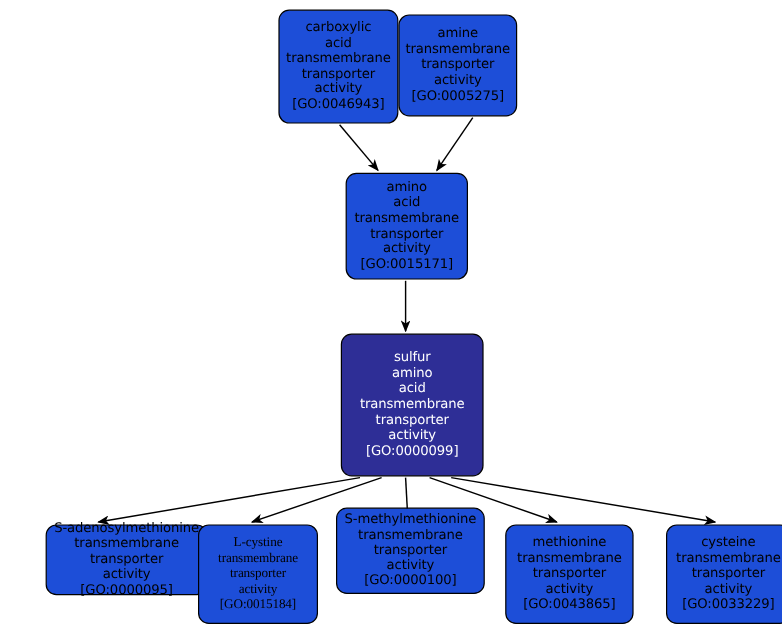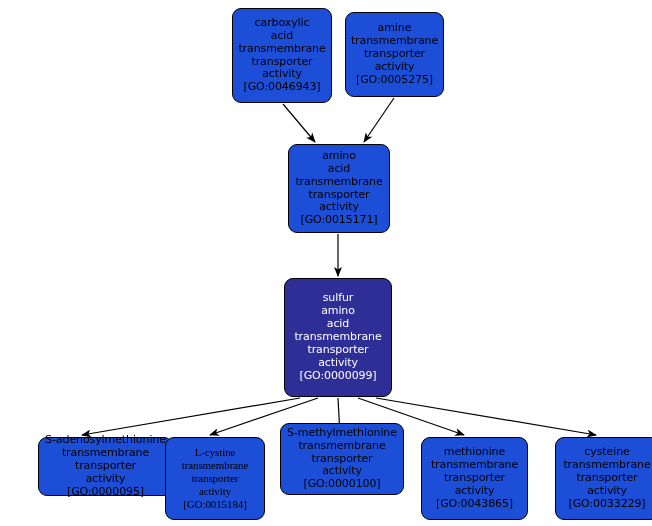--- a/index.html
+++ b/index.html
@@ -74,36 +74,36 @@
   </svg>
   <div id="node-layer">
       <div class="node light" title="carboxylic acid transmembrane transporter activity" style="left: 232px; top: 8px; width: 100px; height: 95px;">
         <span class="line">carboxylic</span>
         <span class="line">acid</span>
         <span class="line">transmembrane</span>
         <span class="line">transporter</span>
         <span class="line">activity</span>
         <span class="line">[GO:0046943]</span>
       </div>
-      <div class="node light" title="amine transmembrane transporter activity" style="left: 345px; top: 12px; width: 99px; height: 85px;">
+      <div class="node light" title="amine transmembrane transporter activity" style="left: 332px; top: 12px; width: 99px; height: 85px;">
         <span class="line">amine</span>
         <span class="line">transmembrane</span>
         <span class="line">transporter</span>
         <span class="line">activity</span>
         <span class="line">[GO:0005275]</span>
       </div>
       <div class="node light" title="amino acid transmembrane transporter activity" style="left: 288px; top: 144px; width: 102px; height: 89px;">
         <span class="line">amino</span>
         <span class="line">acid</span>
         <span class="line">transmembrane</span>
         <span class="line">transporter</span>
         <span class="line">activity</span>
         <span class="line">[GO:0015171]</span>
       </div>
-      <div class="node dark" title="sulfur amino acid transmembrane transporter activity" style="left: 284px; top: 278px; width: 108px; height: 119px;">
+      <div class="node dark" title="sulfur amino acid transmembrane transporter activity" style="left: 284px; top: 278px; width: 119px; height: 119px;">
         <span class="line">sulfur</span>
         <span class="line">amino</span>
         <span class="line">acid</span>
         <span class="line">transmembrane</span>
         <span class="line">transporter</span>
         <span class="line">activity</span>
         <span class="line">[GO:0000099]</span>
       </div>
       <div class="node light" title="S-adenosylmethionine transmembrane transporter activity" style="left: 10px; top: 437px; width: 135px; height: 59px; margin-left: 28px;">
         <span class="line">S-adenosylmethionine</span>

